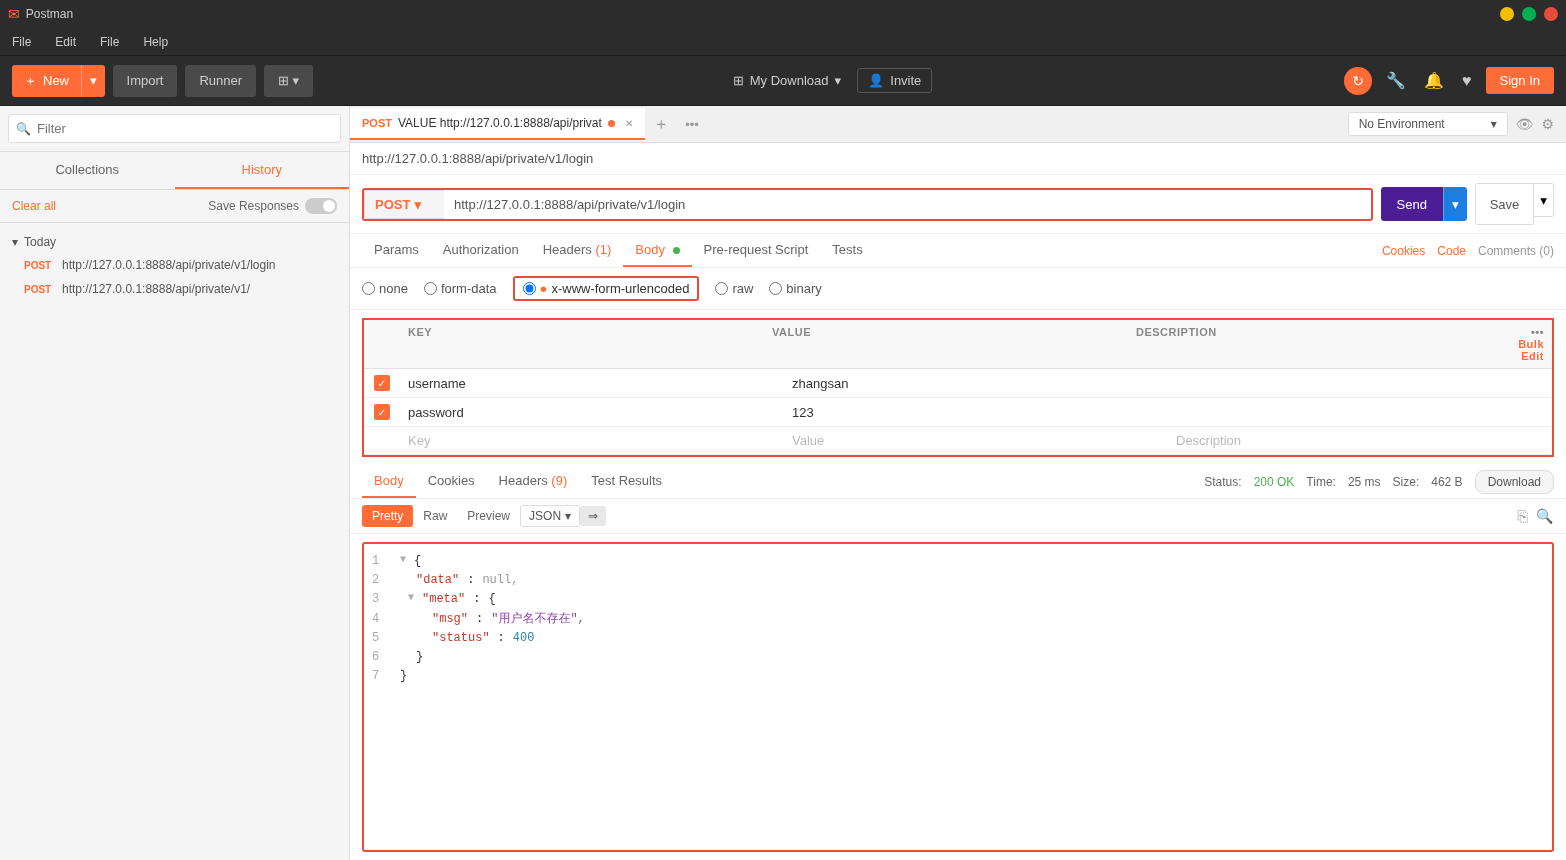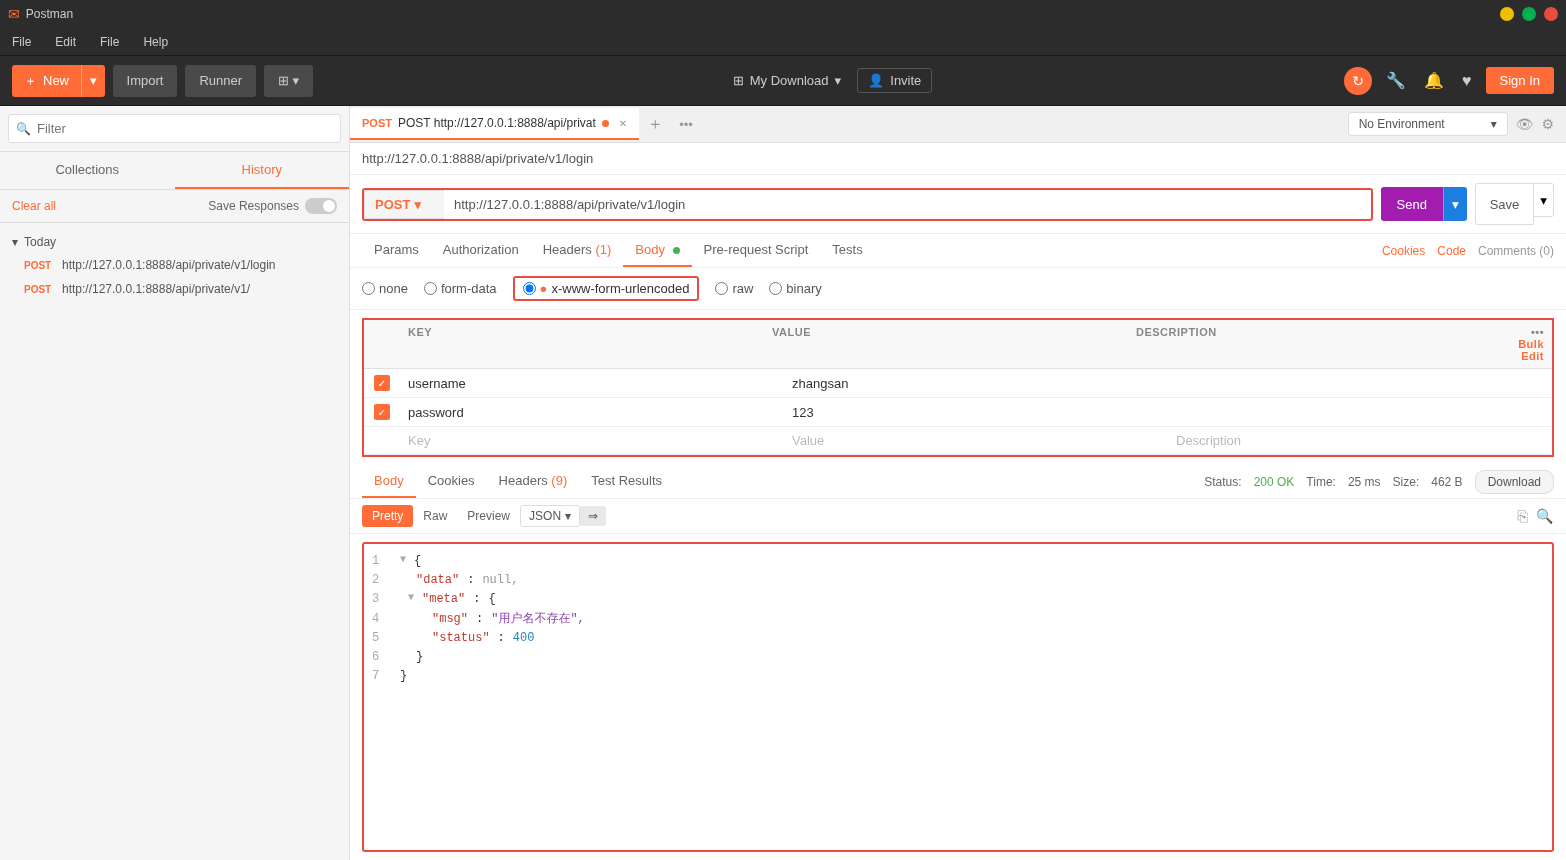--- a/index.html
+++ b/index.html
@@ -330,21 +330,21 @@
       border: 2px solid #e74c3c;
       border-radius: 0 3px 3px 0;
       padding: 6px 10px;
       font-size: 13px;
       color: #555;
       background: white;
     }
     .send-btn {
       display: flex;
       align-items: center;
-      background: #a21caf;
+      background: #4c1d95;
       color: white;
       border: none;
       border-radius: 3px 0 0 3px;
       padding: 7px 16px;
       cursor: pointer;
       font-size: 13px;
       font-weight: 500;
       height: 34px;
     }
     .send-arrow {
@@ -716,21 +716,21 @@
       </div>
     </div>
   </div>
 
   <div class="request-area">
 
     <div class="request-header-area">
       <div class="tabs-scroll">
         <div class="tab-item active">
           <span style="color:#ff6c37;font-weight:bold;font-size:11px;">POST</span>
-          <span>POST http://127.0.0.1:8888/api/privat</span>
+          <span>VALUE http://127.0.0.1:8888/api/privat</span>
           <span class="tab-dot-orange"></span>
           <span class="tab-close">✕</span>
         </div>
         <div class="tab-add">＋</div>
         <div class="tab-more">•••</div>
       </div>
       <div class="env-controls" style="padding: 0 12px;">
         <div class="top-right-env">
           <span>No Environment</span>
           <span style="flex:1"></span>

